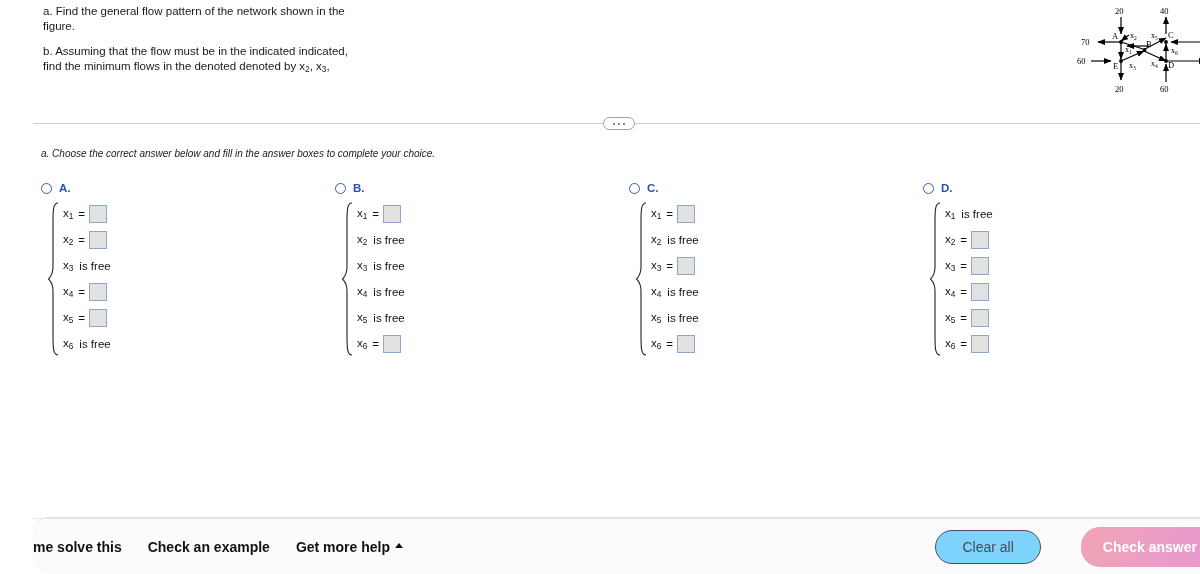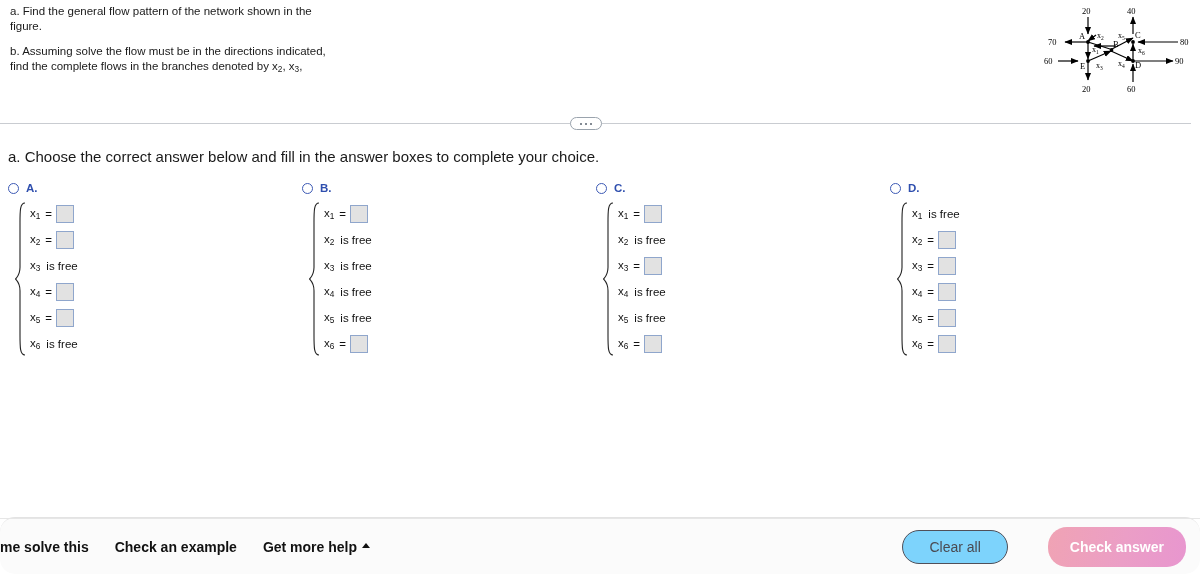--- a/index.html
+++ b/index.html
@@ -4,21 +4,21 @@
 <title>Network Flow Problem</title>
 <style>
   * { box-sizing: border-box; }
   html, body {
     margin: 0; padding: 0;
     width: 1200px; height: 574px;
     background: #ffffff;
     font-family: "Liberation Sans", sans-serif;
     overflow: hidden;
   }
-  #app { position: relative; width: 1100px; height: 574px; }
+  #app { position: relative; width: 1100px; height: 574px; margin-left: 33px; }
 
   
   .problem-text {
     position: absolute;
     left: 10px; top: 4px;
     width: 320px;
     font-size: 11.5px;
     color: #1a1a1a;
     line-height: 1.28;
   }
@@ -58,22 +58,23 @@
     display: block;
     width: 2px; height: 2px;
     background: #5b6470;
     border-radius: 50%;
   }
 
   
   .instruction {
     position: absolute;
     left: 8px; top: 148px;
-    font-size: 15px;
+    font-size: 10px;
     color: #1a1a1a;
+    font-style: italic;
   }
 
   
   .options { position: absolute; left: 0; top: 180px; width: 1200px; }
   .option {
     position: absolute;
     top: 0;
     width: 290px;
   }
   .option-head {
@@ -202,22 +203,22 @@
   }
 </style>
 </head>
 <body>
 
 <div id="app">
 
   <div class="problem-text">
     <p>a. Find the general flow pattern of the network shown in the figure.</p>
     <p>
-      <span>b. Assuming solve the flow must be in the directions indicated,</span><br>
-      <span>find the complete flows in the branches denoted by x</span><sub>2</sub><span>, x</span><sub>3</sub><span>,</span>
+      <span>b. Assuming that the flow must be in the indicated indicated,</span><br>
+      <span>find the minimum flows in the denoted denoted by x</span><sub>2</sub><span>, x</span><sub>3</sub><span>,</span>
     </p>
   </div>
 
   <div class="figure-wrap">
     <svg width="160" height="96" viewBox="0 0 160 96" xmlns="http://www.w3.org/2000/svg">
       <defs>
         <marker id="ah" markerWidth="7" markerHeight="7" refX="6" refY="2.6" orient="auto">
           <path d="M0,0 L6.5,2.6 L0,5.2 z" fill="#000"></path>
         </marker>
       </defs>

